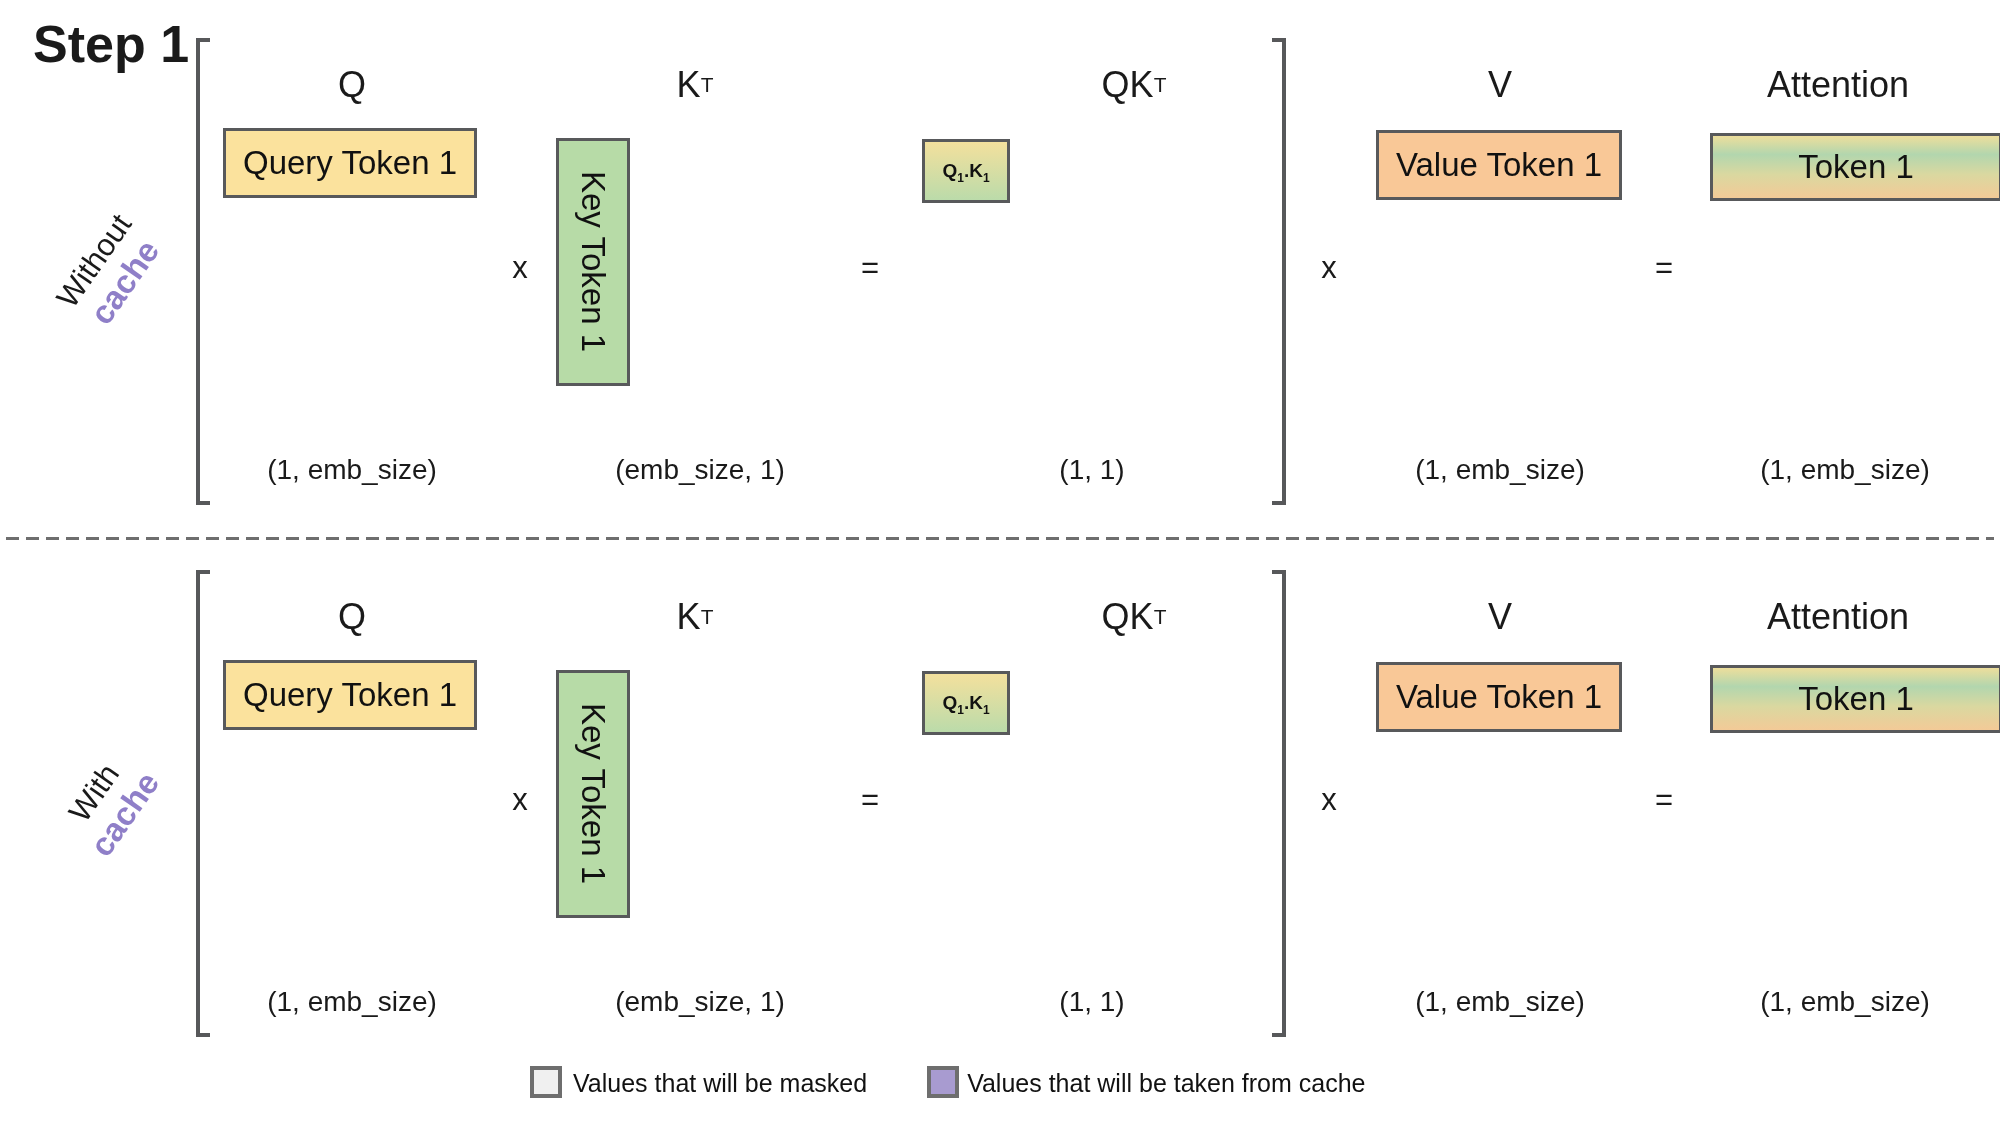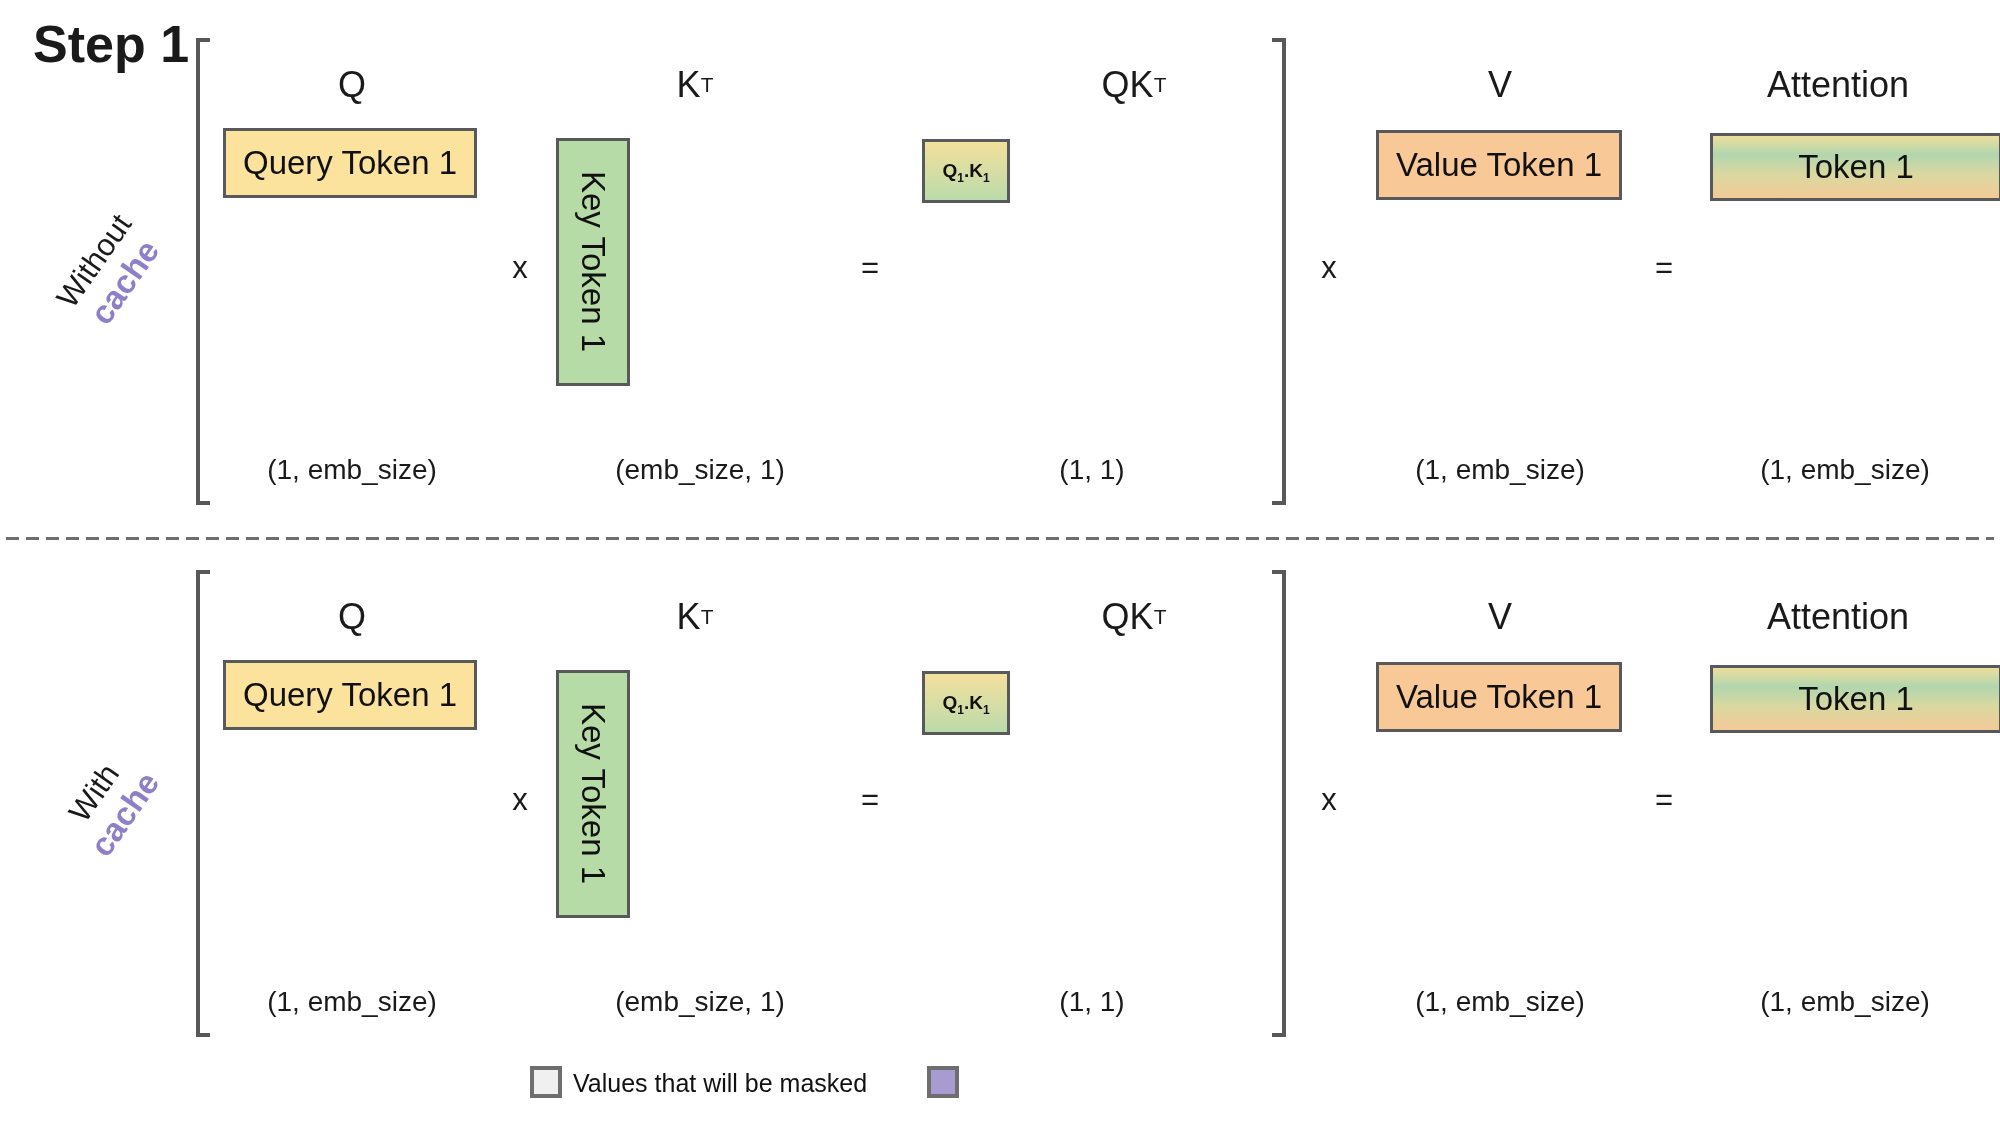--- a/index.html
+++ b/index.html
@@ -222,15 +222,16 @@
     <div class="dim dim-k">(emb_size, 1)</div>
     <div class="dim dim-qk">(1, 1)</div>
     <div class="dim dim-v">(1, emb_size)</div>
     <div class="dim dim-att">(1, emb_size)</div>
   </section>
 
   <div class="legend">
     <span class="swatch masked"></span>
     <span class="legend-text">Values that will be masked</span>
     <span class="swatch cache"></span>
+    <span class="legend-text">Values that will be taken from cache</span>
   </div>
 
 </div>
 
 </body></html>

